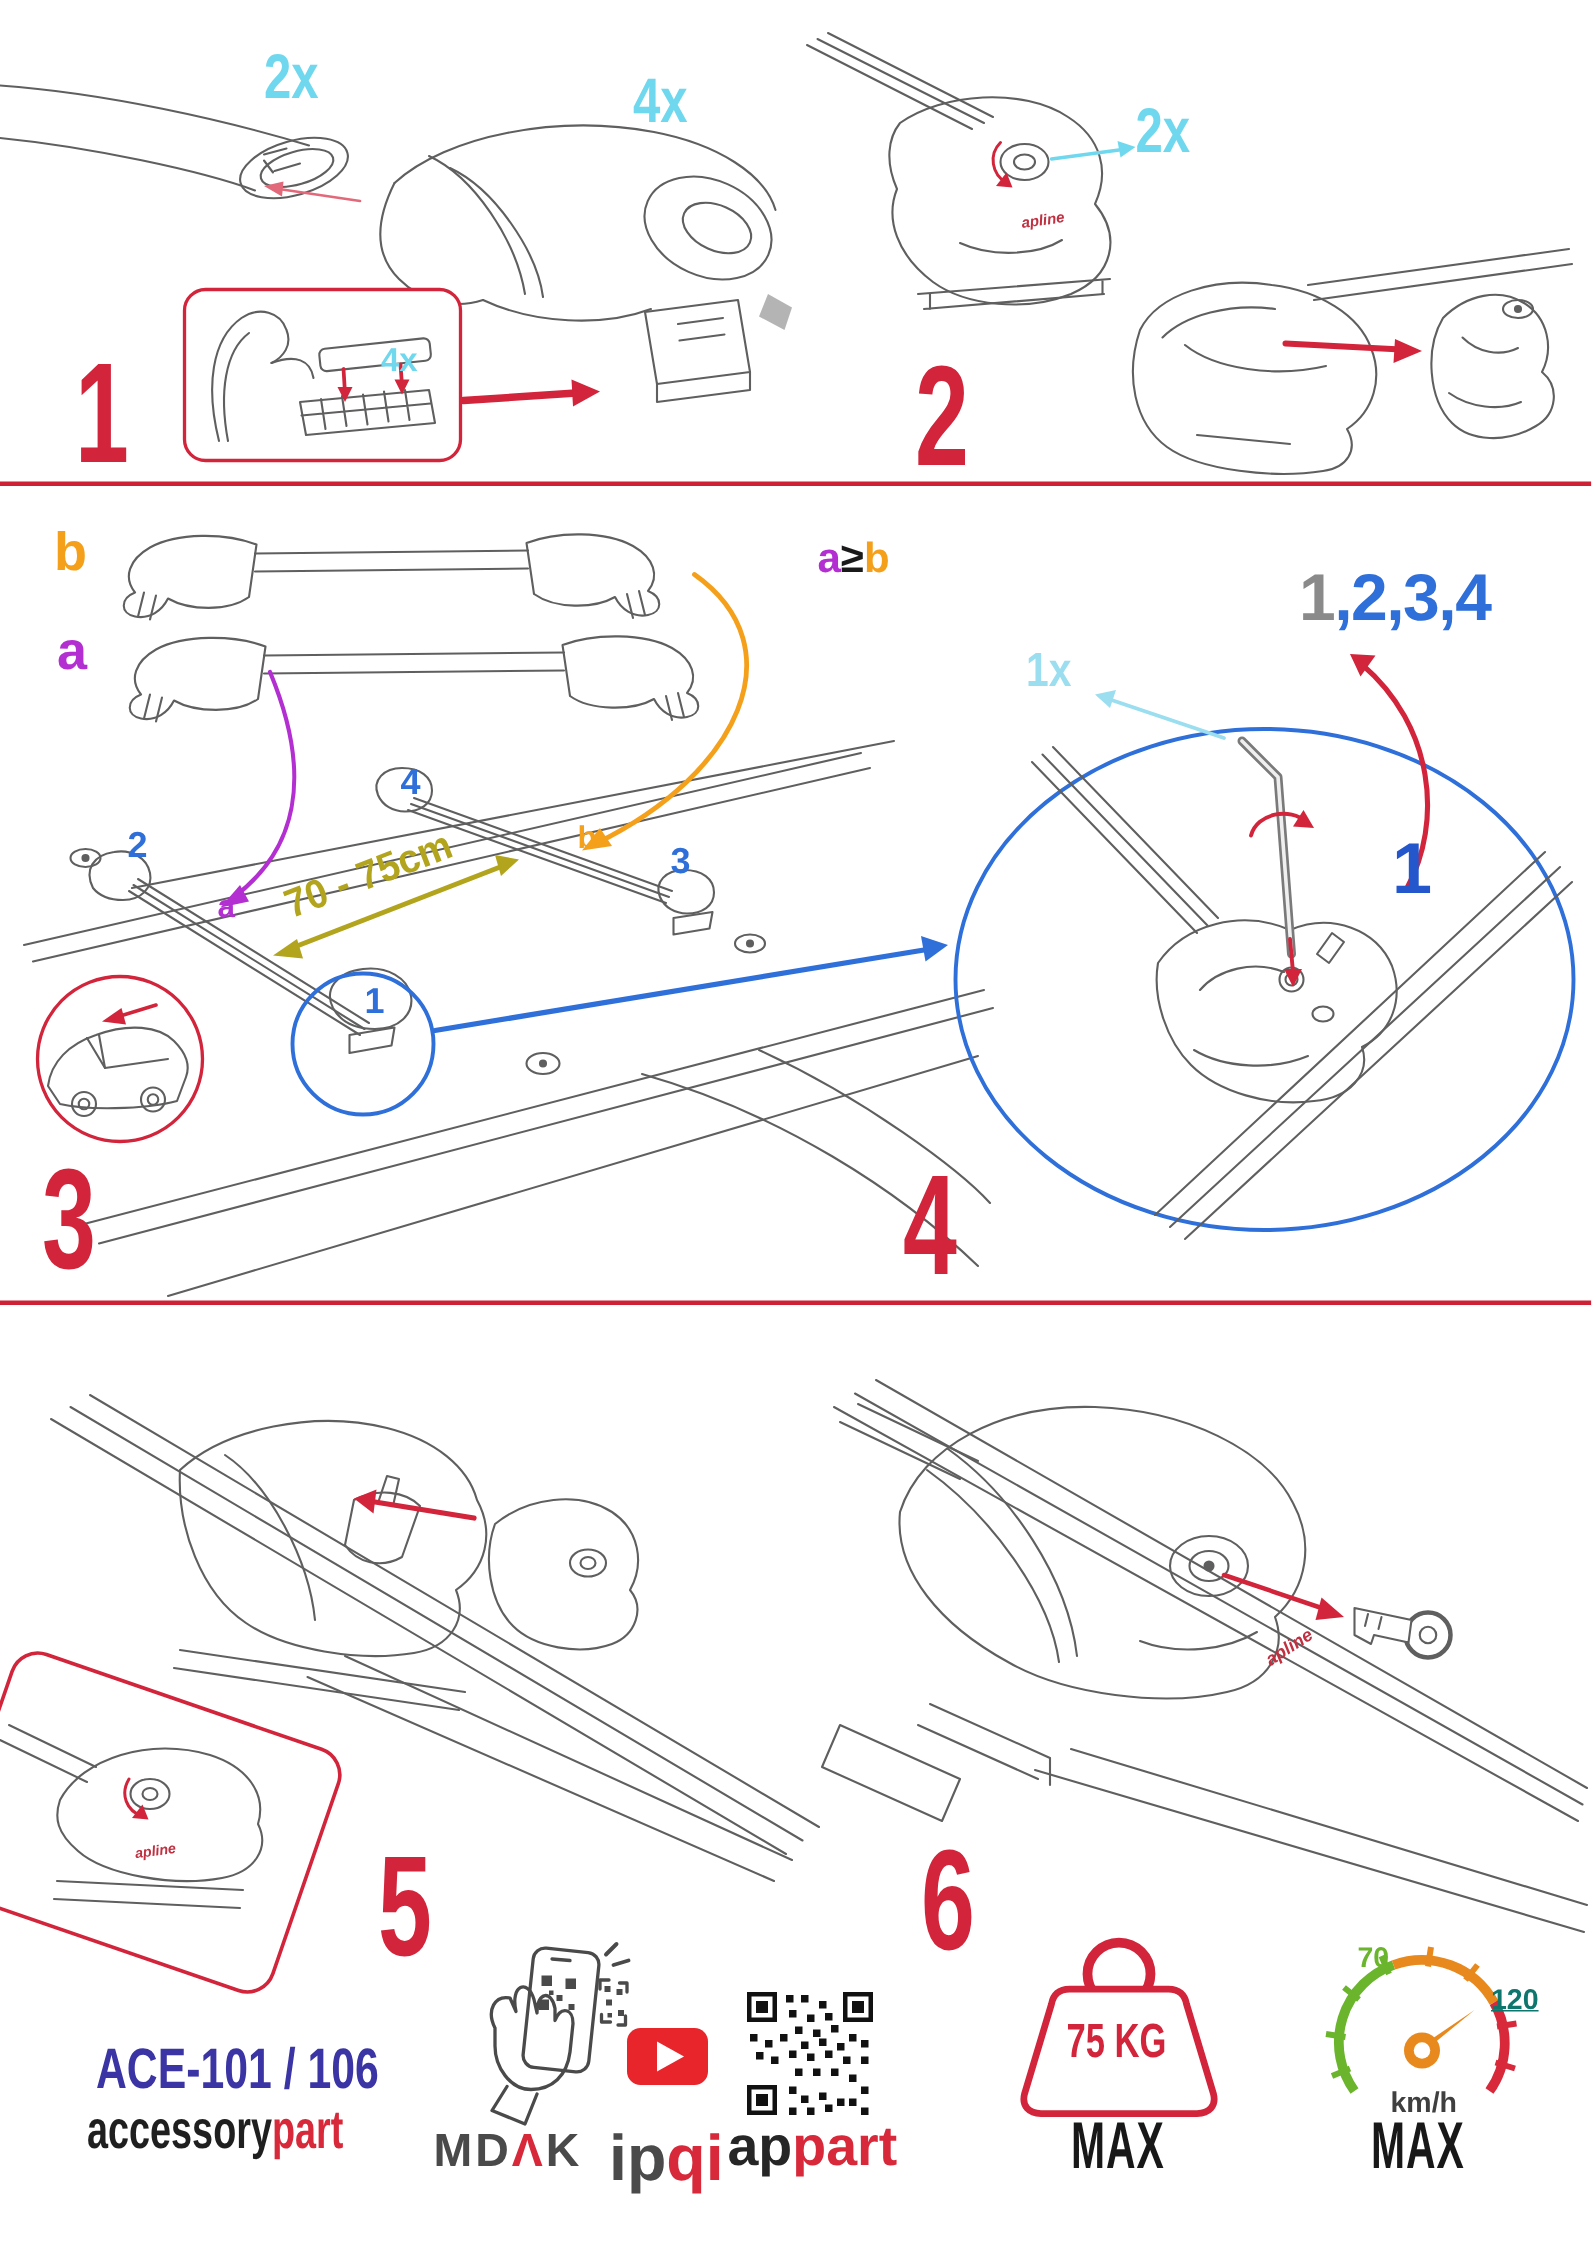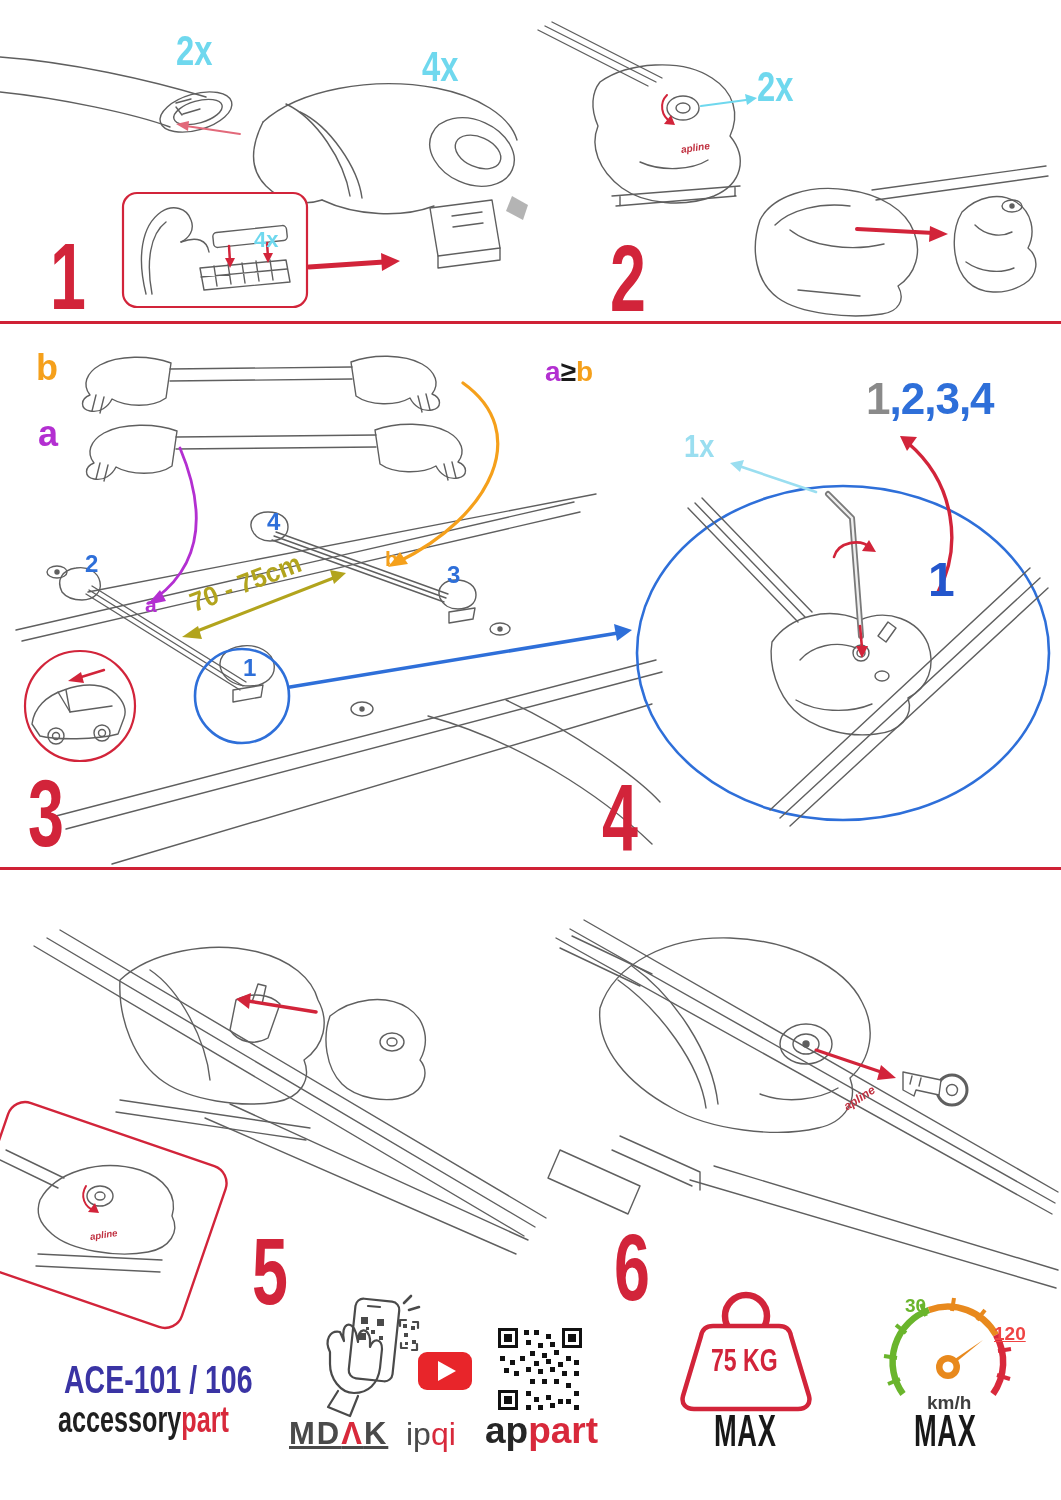--- a/index.html
+++ b/index.html
@@ -17,28 +17,28 @@
   .cmp{font-size:28px;font-weight:700;}
   .dist{font-size:27px;font-weight:700;color:#b2a41d;transform:rotate(-21deg) scaleX(.95);
         transform-origin:left bottom;}
   .seq{font-size:44px;font-weight:700;letter-spacing:-1px;text-align:center;}
   .callout1{font-size:48px;font-weight:700;color:#2456cc;}
   .keyqty{font-size:32px;font-weight:700;color:#9adef0;transform:scaleX(.85);transform-origin:left top;}
   .divider{position:absolute;left:0;width:1061px;height:3px;background:#cf2135;}
   .brandmark{position:absolute;font-size:10px;font-weight:700;font-style:italic;color:#c03040;line-height:1;}
   .model{font-size:38px;font-weight:700;color:#3a34a4;transform:scaleX(.75);transform-origin:left top;letter-spacing:0;}
   .brandline{font-size:36px;font-weight:700;color:#1f1f1f;transform:scaleX(.70);transform-origin:left top;}
-  .mdak{font-size:31px;font-weight:700;color:#4a4a4a;letter-spacing:2px;text-decoration:underline;}
-  .ipqi{font-size:32px;font-weight:400;color:#4a4a4a;}
+  .mdak{font-size:31px;font-weight:700;color:#4a4a4a;letter-spacing:2px;}
+  .ipqi{font-size:43px;font-weight:700;color:#4a4a4a;}
   .apline{font-size:37px;font-weight:700;color:#262626;}
   .red{color:#d8293b;}
   .bigmax{font-size:44px;font-weight:700;color:#181818;transform:scaleX(.62);transform-origin:left top;letter-spacing:1px;}
   .kg{font-size:32px;font-weight:700;color:#d2243a;transform:scaleX(.72);transform-origin:left top;}
   .sp60{font-size:19px;font-weight:700;color:#6ab52c;}
-  .sp120{font-size:19px;font-weight:700;color:#ef4444;text-decoration:underline;}
+  .sp120{font-size:19px;font-weight:700;color:#0f766e;text-decoration:underline;}
   .kmh{font-size:19px;font-weight:600;color:#3f3f3f;}
 </style>
 </head>
 <body>
 
 <div id="page">
 
 <svg width="1061" height="1500" viewBox="0 0 1061 1500">
   <g fill="none" stroke="#5f5f5f" stroke-width="1.4" stroke-linecap="round" stroke-linejoin="round">
 
@@ -382,18 +382,18 @@
 <div class="label model" style="left:64px;top:1361px">ACE-101 / 106</div>
 <div class="label brandline" style="left:58px;top:1402px"><span>accessory</span><span class="red">part</span></div>
 
 <div class="label mdak" style="left:289px;top:1418px"><span>MD</span><span class="red">Λ</span><span>K</span></div>
 <div class="label ipqi" style="left:406px;top:1418px"><span>ip</span><span class="red">qi</span></div>
 <div class="label apline" style="left:485px;top:1412px"><span>ap</span><span class="red">part</span></div>
 
 <div class="label kg" style="left:711px;top:1344px">75 KG</div>
 <div class="label bigmax" style="left:714px;top:1409px">MAX</div>
 
-<div class="label sp60" style="left:905px;top:1296px">30</div>
+<div class="label sp60" style="left:905px;top:1296px">70</div>
 <div class="label sp120" style="left:994px;top:1324px">120</div>
 <div class="label kmh" style="left:927px;top:1393px">km/h</div>
 <div class="label bigmax" style="left:914px;top:1409px">MAX</div>
 
 </div>
 
 </body></html>

